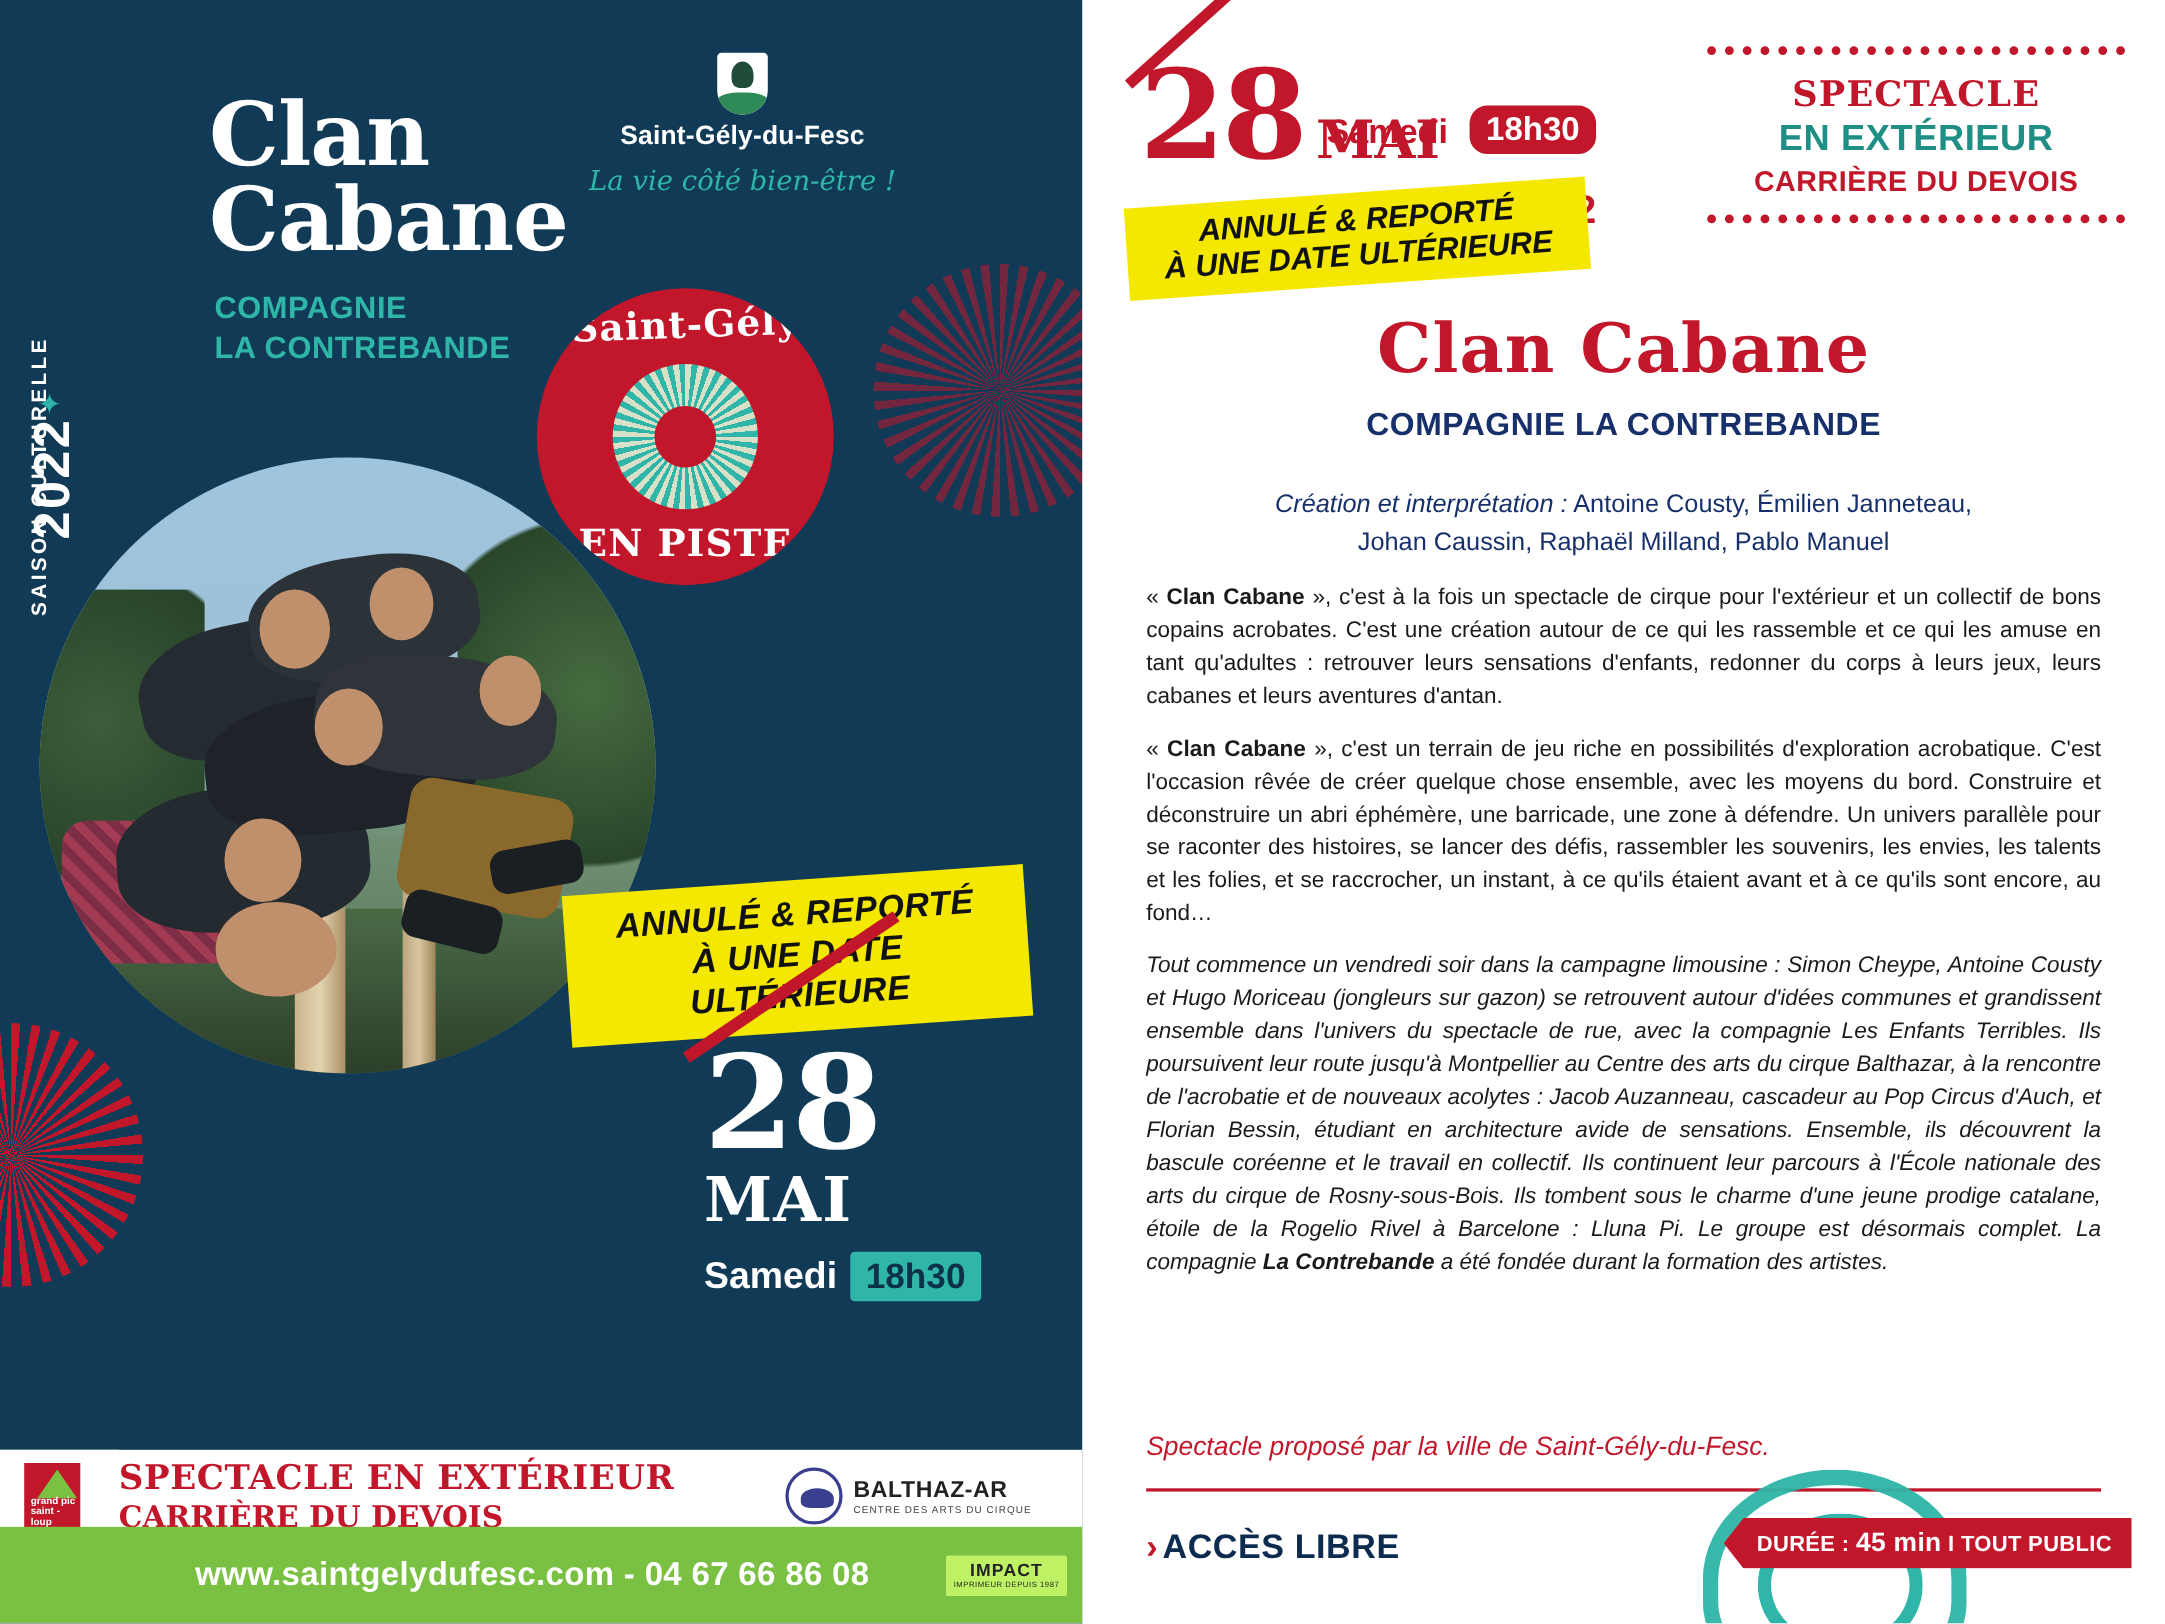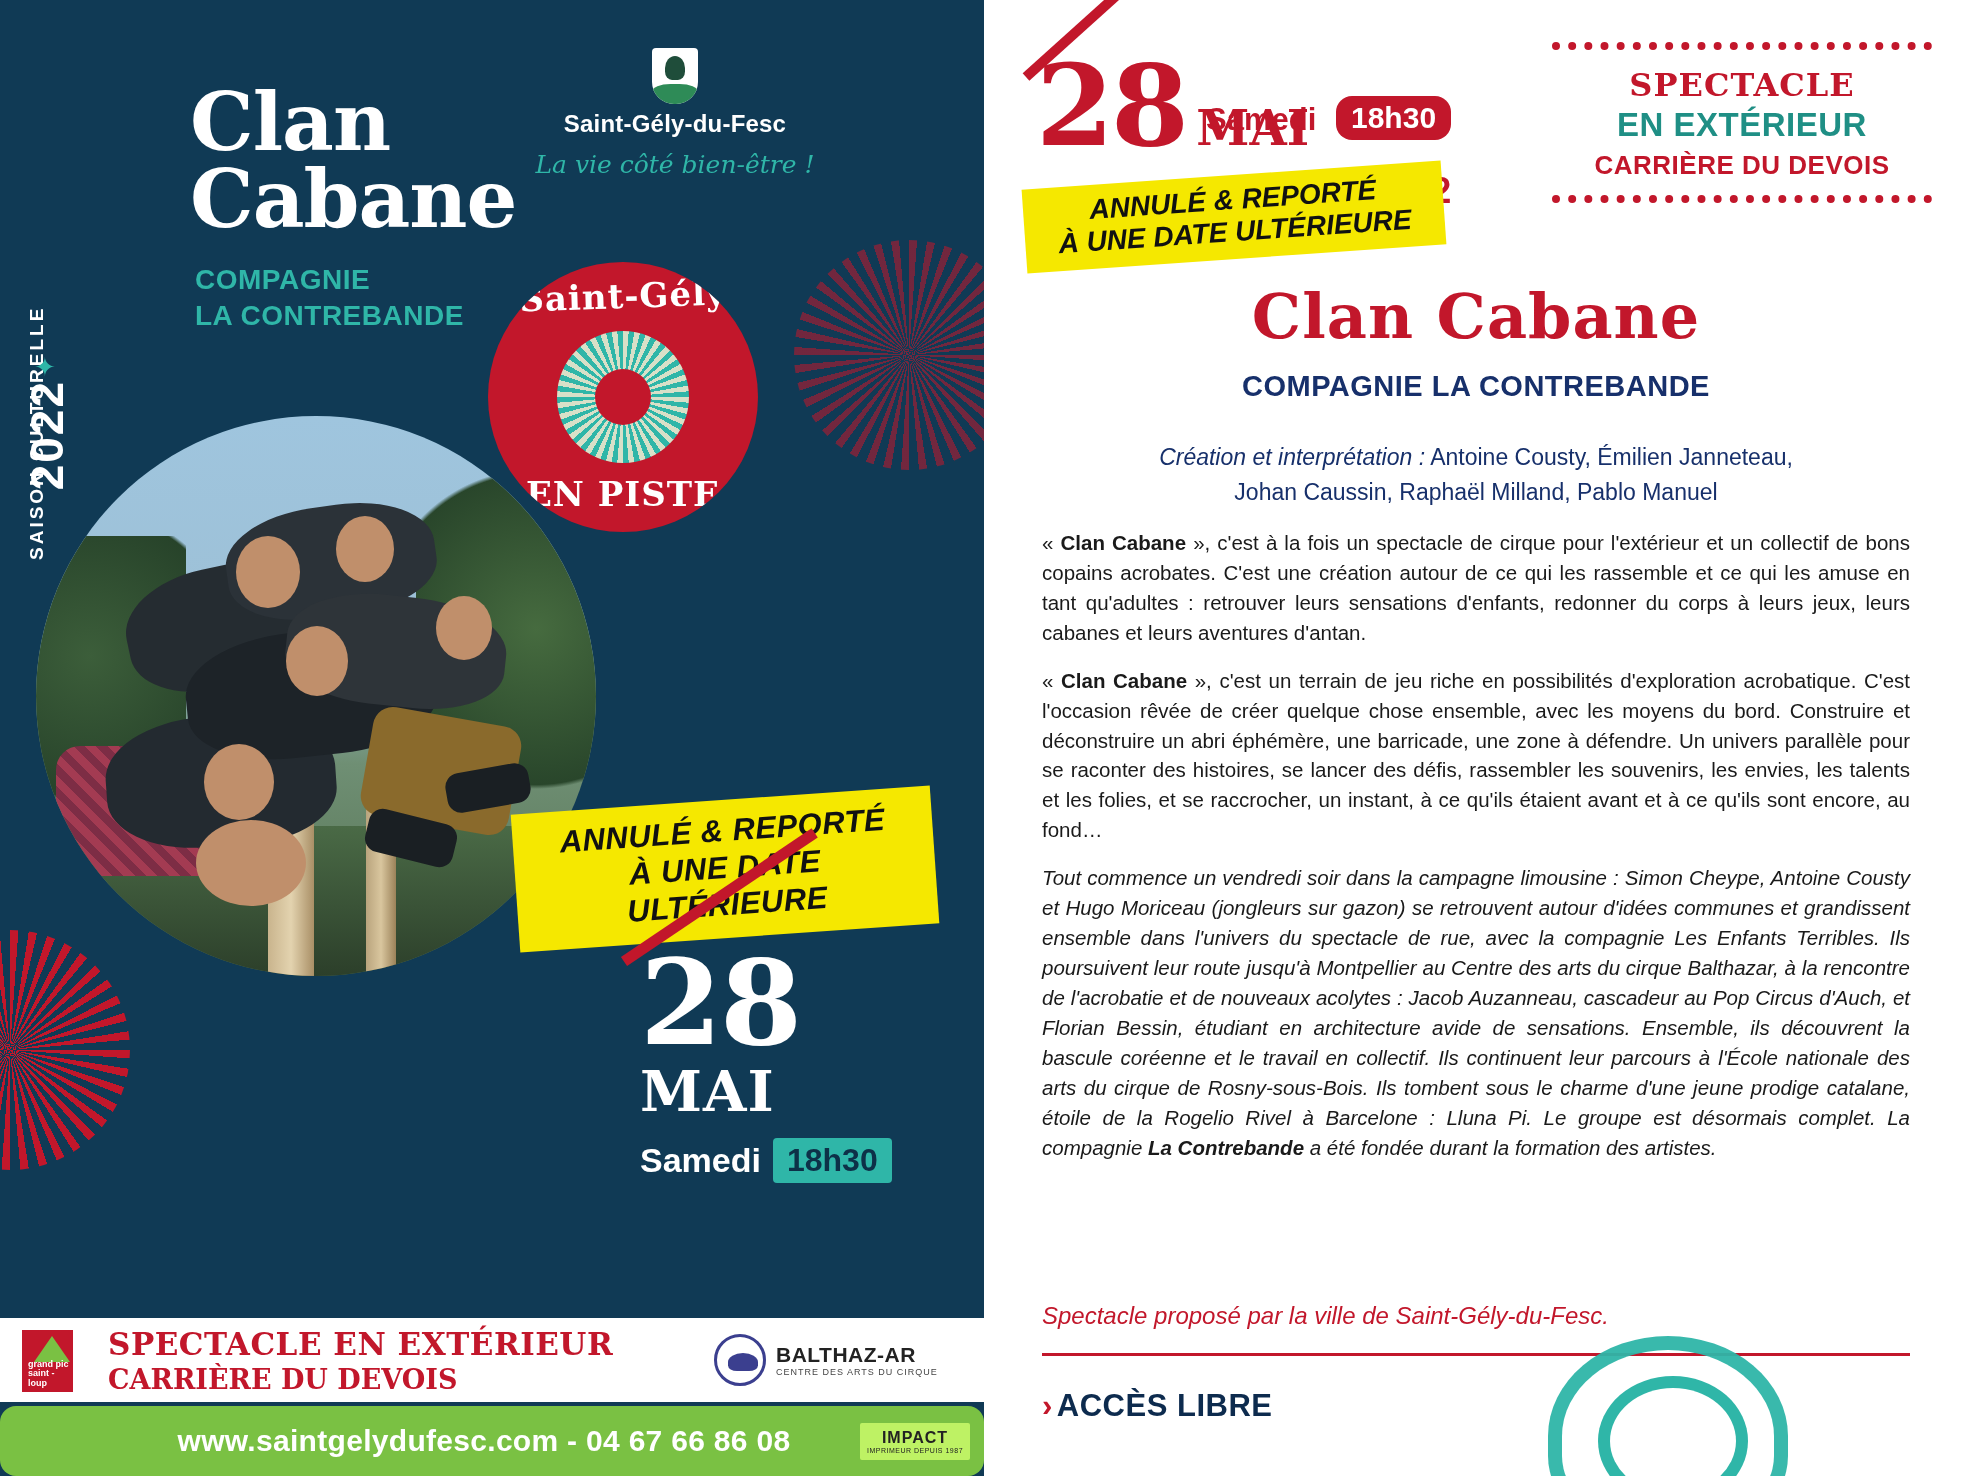--- a/index.html
+++ b/index.html
@@ -302,23 +302,23 @@
   }
   .balthaz .circle:after {
     content:""; position:absolute; left:11px; top:16px; width:30px; height:18px;
     background:#3b3f8f; border-radius:50% 50% 30% 30%;
   }
   .balthaz .b-txt .n { font-size:21px; font-weight:700; color:#222; letter-spacing:0.5px; }
   .balthaz .b-txt .s { font-size:9px; color:#444; letter-spacing:1px; }
 
   
   .poster-green {
-    position:absolute; left:0; bottom:0; width:100%; height:70px;
+    position:absolute; left:0; bottom:0; width:100%; height:88px;
     background:#7ac143;
-    display:flex; align-items:center;border-radius:16px;
+    display:flex; align-items:center;
   }
   .pg-spacer { width:108px; }
   .pg-url {
     flex:1; text-align:center; color:#ffffff;
     font-size:30px; font-weight:700; letter-spacing:0.3px;
   }
   .impact {
     width:110px; margin-right:14px;
     background:#bef264; color:#222; text-align:center;
     padding:6px 4px; border-radius:2px;
@@ -644,14 +644,19 @@
     <div class="r-proposed">Spectacle proposé par la ville de Saint-Gély-du-Fesc.</div>
     <div class="r-rule"></div>
 
     <div class="r-acces">
       <span class="chev">›</span><span>ACCÈS LIBRE</span>
     </div>
 
     <div class="swirl"></div>
     <div class="swirl2"></div>
 
+    <div class="r-duree">
+      <span>DURÉE :</span>
+      <span class="big">45 min</span>
+      <span>I TOUT PUBLIC</span>
+    </div>
   </div>
 </div>
 
 </body></html>

